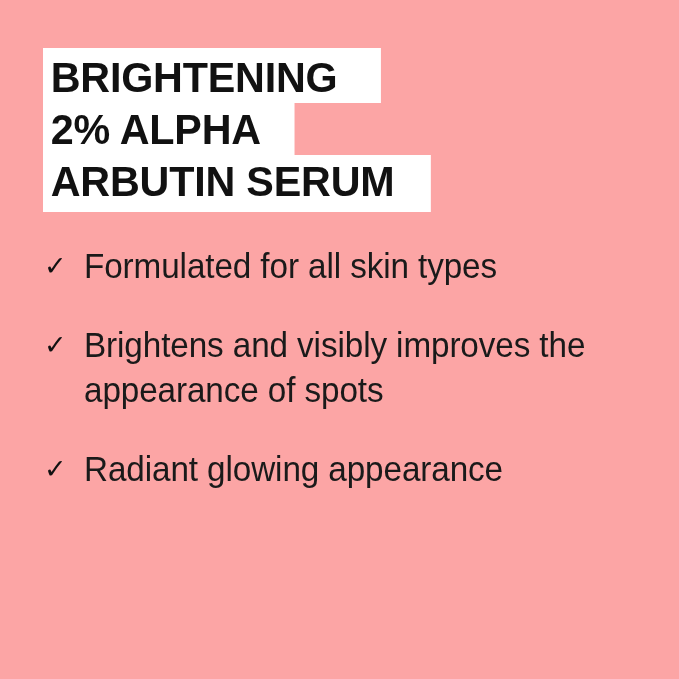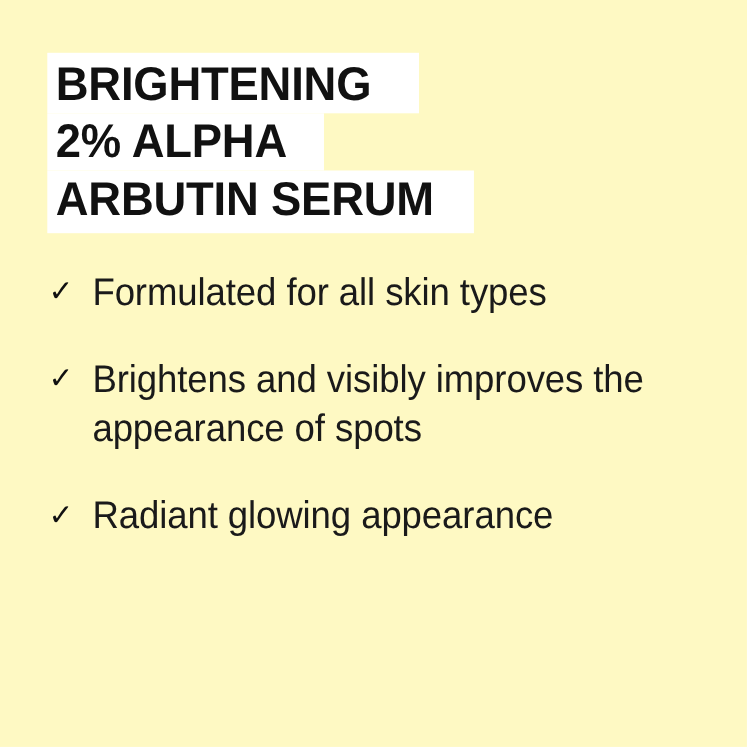--- a/index.html
+++ b/index.html
@@ -78,21 +78,21 @@
     font-size: 35px;
     line-height: 45px;
     letter-spacing: -0.1px;
     transform: scaleX(0.95);
     transform-origin: left top;
   }
 </style>
 </head>
 <body>
 
-<div id="poster" style="background: #fef9c3;">
+<div id="poster" style="background: #fca5a5;">
 
   <div id="heading-block">
     <span class="headline-row row-1">BRIGHTENING</span>
     <span class="headline-row row-2">2% ALPHA</span>
     <span class="headline-row row-3">ARBUTIN SERUM</span>
   </div>
 
   <div id="benefit-list">
 
     <div class="benefit-item">

